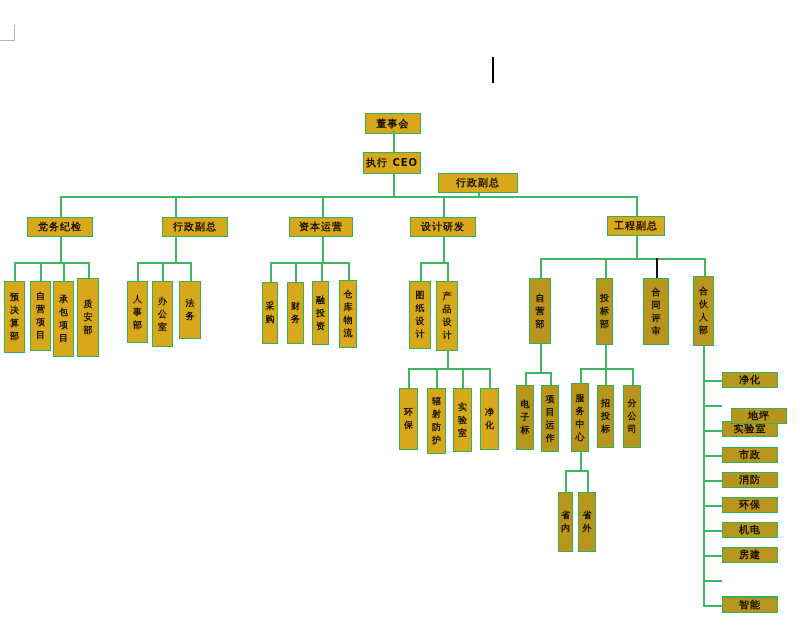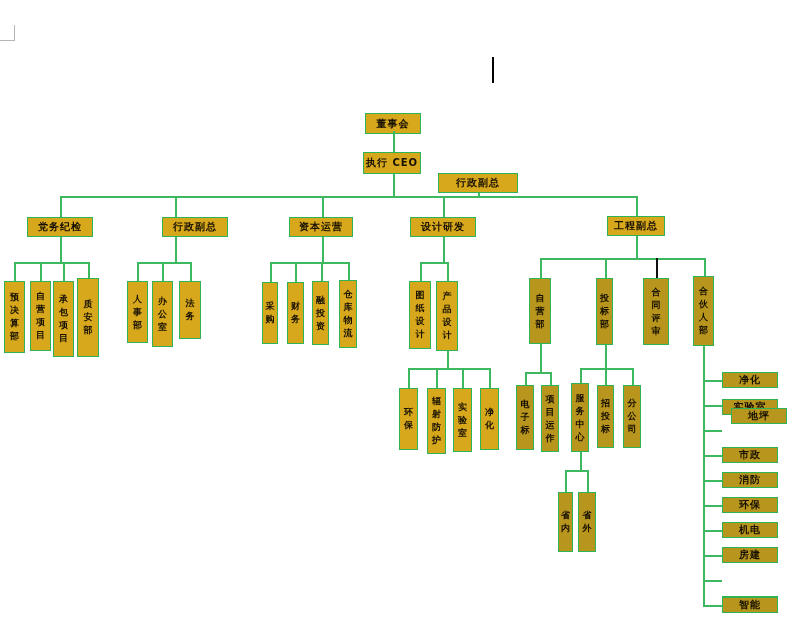--- a/index.html
+++ b/index.html
@@ -145,21 +145,21 @@
 投
 标</div>
     <div class="org-node vert dark" style="left: 623px; top: 385px; width: 18px; height: 63px;">分
 公
 司</div>
     <div class="org-node vert dark" style="left: 558px; top: 492px; width: 15px; height: 60px;">省
 内</div>
     <div class="org-node vert dark" style="left: 578px; top: 492px; width: 18px; height: 60px;">省
 外</div>
     <div class="org-node dark" style="left: 722px; top: 372px; width: 56px; height: 16px;">净化</div>
-    <div class="org-node dark" style="left: 722px; top: 391px; width: 56px; height: 16px; margin-top: 8px;">实验室</div>
+    <div class="org-node dark" style="left: 722px; top: 413px; width: 56px; height: 16px; margin-top: 8px;">实验室</div>
     <div class="org-node dark" style="left: 722px; top: 408px; width: 56px; height: 16px; margin-left: 9px;">地坪</div>
     <div class="org-node dark" style="left: 722px; top: 447px; width: 56px; height: 16px;">市政</div>
     <div class="org-node dark" style="left: 722px; top: 472px; width: 56px; height: 16px;">消防</div>
     <div class="org-node dark" style="left: 722px; top: 497px; width: 56px; height: 16px;">环保</div>
     <div class="org-node dark" style="left: 722px; top: 522px; width: 56px; height: 16px;">机电</div>
     <div class="org-node dark" style="left: 722px; top: 547px; width: 56px; height: 16px;">房建</div>
     <div class="org-node dark" style="left: 722px; top: 596px; width: 56px; height: 16px;">医疗器械</div>
     <div class="org-node dark" style="left: 722px; top: 597px; width: 56px; height: 16px;">智能</div>
     <div class="connector" style="left: 393px; top: 131px; width: 1.5px; height: 21px;"></div>
     <div class="connector" style="left: 393px; top: 174px; width: 1.5px; height: 22px;"></div>

